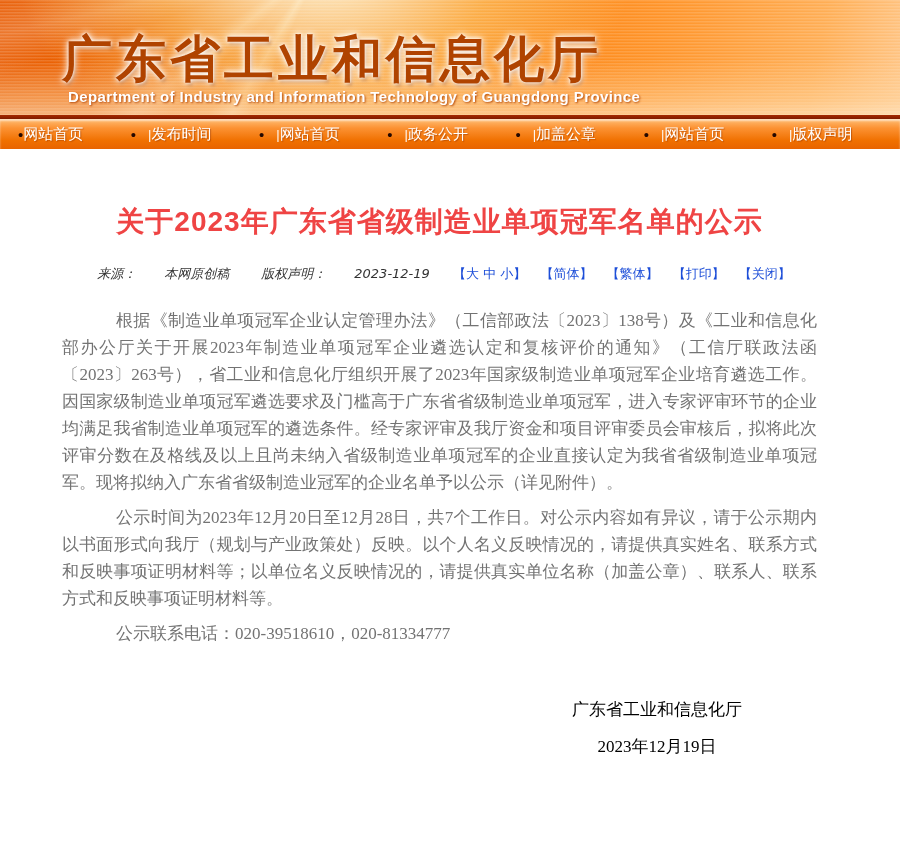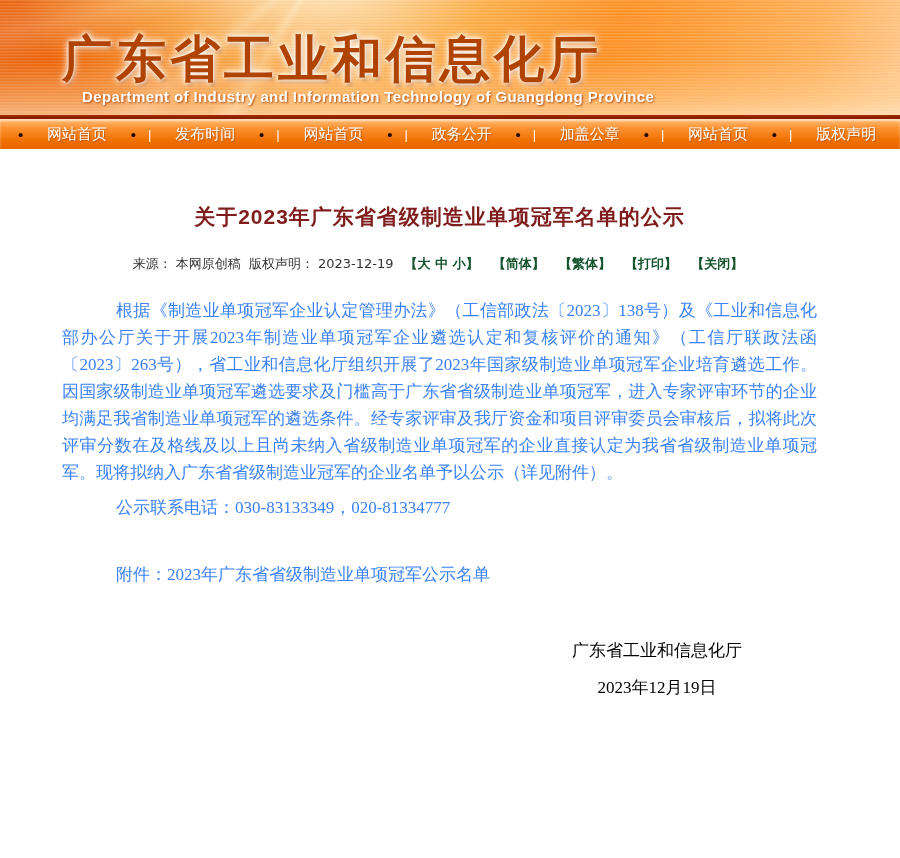--- a/index.html
+++ b/index.html
@@ -18,58 +18,58 @@
   .banner::after{
     content:"";position:absolute;left:0;right:0;bottom:0;height:55px;pointer-events:none;
     background:linear-gradient(180deg, rgba(255,230,190,0) 0%, rgba(255,219,170,0.45) 70%, rgba(255,235,205,0.6) 100%);
   }
   .banner-title{
     position:absolute;left:62px;top:26px;z-index:2;
     font-size:50px;font-weight:bold;letter-spacing:4px;color:#b04300;
     text-shadow:0 0 3px #fff,0 0 6px rgba(255,255,255,0.95),0 0 10px rgba(255,255,255,0.75),2px 3px 3px rgba(150,60,0,0.45);
   }
   .banner-subtitle{
-    position:absolute;left:82px;top:88px;z-index:2;
+    position:absolute;left:68px;top:88px;z-index:2;
     font-size:15px;font-weight:bold;color:#fff;letter-spacing:0.4px;
     text-shadow:1px 1px 2px rgba(175,65,0,0.9);
   }
   .banner-line{height:4px;background:linear-gradient(180deg,#a62a00 0%,#7f1b00 100%);}
 
   
   .navbar{
     height:30px;display:flex;align-items:center;
     background:linear-gradient(180deg,#ffbe75 0%,#fc9233 30%,#f07000 72%,#e86400 100%);
     box-shadow:inset 0 2px 2px rgba(255,255,255,0.55);
     font-size:15px;
   }
   .lead-dot{margin-left:18px;color:#240800;font-size:15px;line-height:1;}
   .nav-item{
-    flex:1;text-align:center;color:#fff;text-decoration:none;cursor:pointer;
+    flex:1;text-align:left;color:#fff;text-decoration:none;cursor:pointer;
     text-shadow:1px 1px 1px rgba(160,60,0,0.6);white-space:nowrap;
   }
   .nav-sep{display:flex;align-items:center;gap:12px;}
   .nav-sep .dot{color:#240800;font-size:15px;line-height:1;}
   .nav-sep .pipe{color:rgba(255,255,255,0.95);font-size:13px;line-height:1;}
 
   
   .article{padding:0 83px 0 62px;color:#000;}
   .article h1{
-    margin:54px 0 16px;text-align:center;font-size:21px;font-weight:bold;color:#7f1d1d;
+    margin:54px 0 16px;text-align:center;font-size:28px;font-weight:bold;color:#ef4444;
     font-family:"Liberation Sans","DejaVu Sans",sans-serif;letter-spacing:1px;
   }
   .meta{
     margin-top:24px;text-align:center;font-size:13px;color:#333;
     font-family:"DejaVu Sans","Liberation Sans",sans-serif;
   }
-  .meta span{margin:0 2px;}
-  .meta a{color:#14532d;text-decoration:none;margin:0 5px;cursor:pointer;font-weight:bold;}
+  .meta span{margin:0 14px;font-style:italic;}
+  .meta a{color:#1d4ed8;text-decoration:none;margin:0 5px;cursor:pointer;}
   .body-text{margin-top:24px;font-family:"Liberation Serif","DejaVu Serif",serif;}
   .para{
     font-size:17px;line-height:27px;margin:0 0 8px;text-align:justify;
-    text-indent:54px;color:#3b82f6;
+    text-indent:54px;color:#737373;
   }
   .attachment{margin-top:40px;cursor:pointer;}
   .signature{
     margin:44px 75px 0 auto;width:max-content;text-align:center;
     font-size:17px;line-height:37px;font-family:"Liberation Serif","DejaVu Serif",serif;
     padding-bottom:10px;
   }
 </style>
 </head>
 <body>
@@ -126,22 +126,22 @@
       <span>版权声明：</span><span>2023-12-19</span>
       <a>【大 中 小】</a>
       <a>【简体】</a>
       <a>【繁体】</a>
       <a>【打印】</a>
       <a>【关闭】</a>
     </div>
 
     <div class="body-text">
       <p class="para">根据《制造业单项冠军企业认定管理办法》（工信部政法〔2023〕138号）及《工业和信息化部办公厅关于开展2023年制造业单项冠军企业遴选认定和复核评价的通知》（工信厅联政法函〔2023〕263号），省工业和信息化厅组织开展了2023年国家级制造业单项冠军企业培育遴选工作。因国家级制造业单项冠军遴选要求及门槛高于广东省省级制造业单项冠军，进入专家评审环节的企业均满足我省制造业单项冠军的遴选条件。经专家评审及我厅资金和项目评审委员会审核后，拟将此次评审分数在及格线及以上且尚未纳入省级制造业单项冠军的企业直接认定为我省省级制造业单项冠军。现将拟纳入广东省省级制造业冠军的企业名单予以公示（详见附件）。</p>
-      <p class="para">公示联系电话：030-83133349，020-81334777</p>
-      <p class="para attachment">附件：2023年广东省省级制造业单项冠军公示名单</p>
+      <p class="para">公示时间为2023年12月20日至12月28日，共7个工作日。对公示内容如有异议，请于公示期内以书面形式向我厅（规划与产业政策处）反映。以个人名义反映情况的，请提供真实姓名、联系方式和反映事项证明材料等；以单位名义反映情况的，请提供真实单位名称（加盖公章）、联系人、联系方式和反映事项证明材料等。</p>
+      <p class="para">公示联系电话：020-39518610，020-81334777</p>
     </div>
 
     <div class="signature">
       <div>广东省工业和信息化厅</div>
       <div>2023年12月19日</div>
     </div>
   </main>
 
 </div>
 

